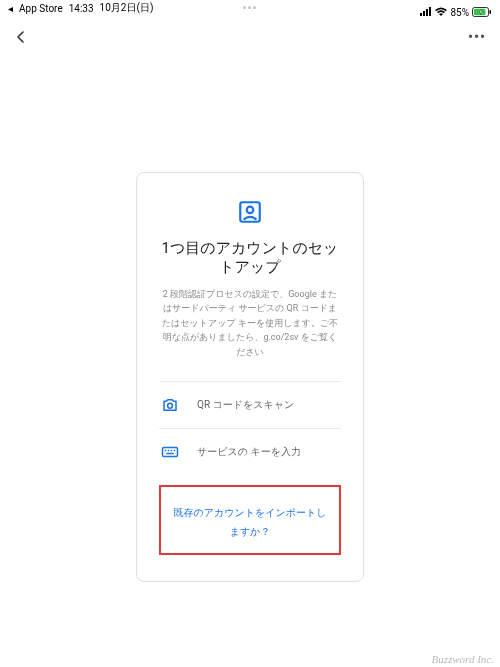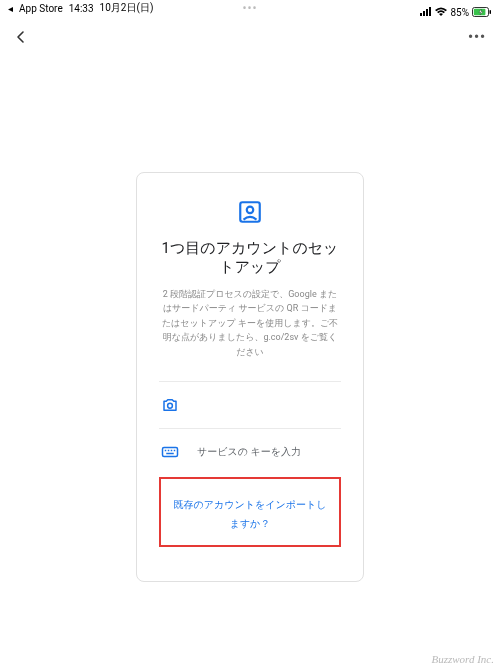--- a/index.html
+++ b/index.html
@@ -76,21 +76,21 @@
     .option-row:last-of-type {
       border-bottom: 1px solid #eaeaea;
     }
     .option-icon { width: 18px; height: 18px; display: flex; align-items: center; justify-content: center; flex-shrink: 0; }
     .option-text { font-size: 10px; color: #5f6368; }
     .spacer { flex: 1; }
     .import-box {
       border: 2px solid #e53935;
       padding: 14px 12px;
       text-align: center;
-      margin: 0 auto 18px;
+      margin: 0 auto 10px;
       width: 100%;
     }
     .import-link {
       font-size: 10px;
       color: #1a73e8;
     }
     .watermark {
       position: absolute;
       right: 6px;
       bottom: 2px;
@@ -162,20 +162,21 @@
     <div class="card-title">1つ目のアカウントのセットアップ</div>
     <div class="card-desc">2 段階認証プロセスの設定で、Google またはサードパーティ サービスの QR コードまたはセットアップ キーを使用します。ご不明な点がありましたら、g.co/2sv をご覧ください</div>
 
     <div class="option-row">
       <div class="option-icon">
         <svg width="18" height="18" viewBox="0 0 24 24">
             <path d="M4 7 h3 l2 -2 h6 l2 2 h3 v12 h-16 Z" fill="none" stroke="#1a73e8" stroke-width="2" stroke-linejoin="round"></path>
             <circle cx="12" cy="13" r="3.2" fill="none" stroke="#1a73e8" stroke-width="2"></circle>
           </svg>
       </div>
+      <div class="option-text">QR コードをスキャン</div>
     </div>
 
     <div class="option-row">
       <div class="option-icon">
         <svg width="18" height="18" viewBox="0 0 24 24">
             <rect x="2" y="6" width="20" height="12" rx="2" fill="none" stroke="#1a73e8" stroke-width="2"></rect>
             <rect x="5" y="9" width="2" height="2" fill="#1a73e8"></rect>
             <rect x="9" y="9" width="2" height="2" fill="#1a73e8"></rect>
             <rect x="13" y="9" width="2" height="2" fill="#1a73e8"></rect>
             <rect x="17" y="9" width="2" height="2" fill="#1a73e8"></rect>

